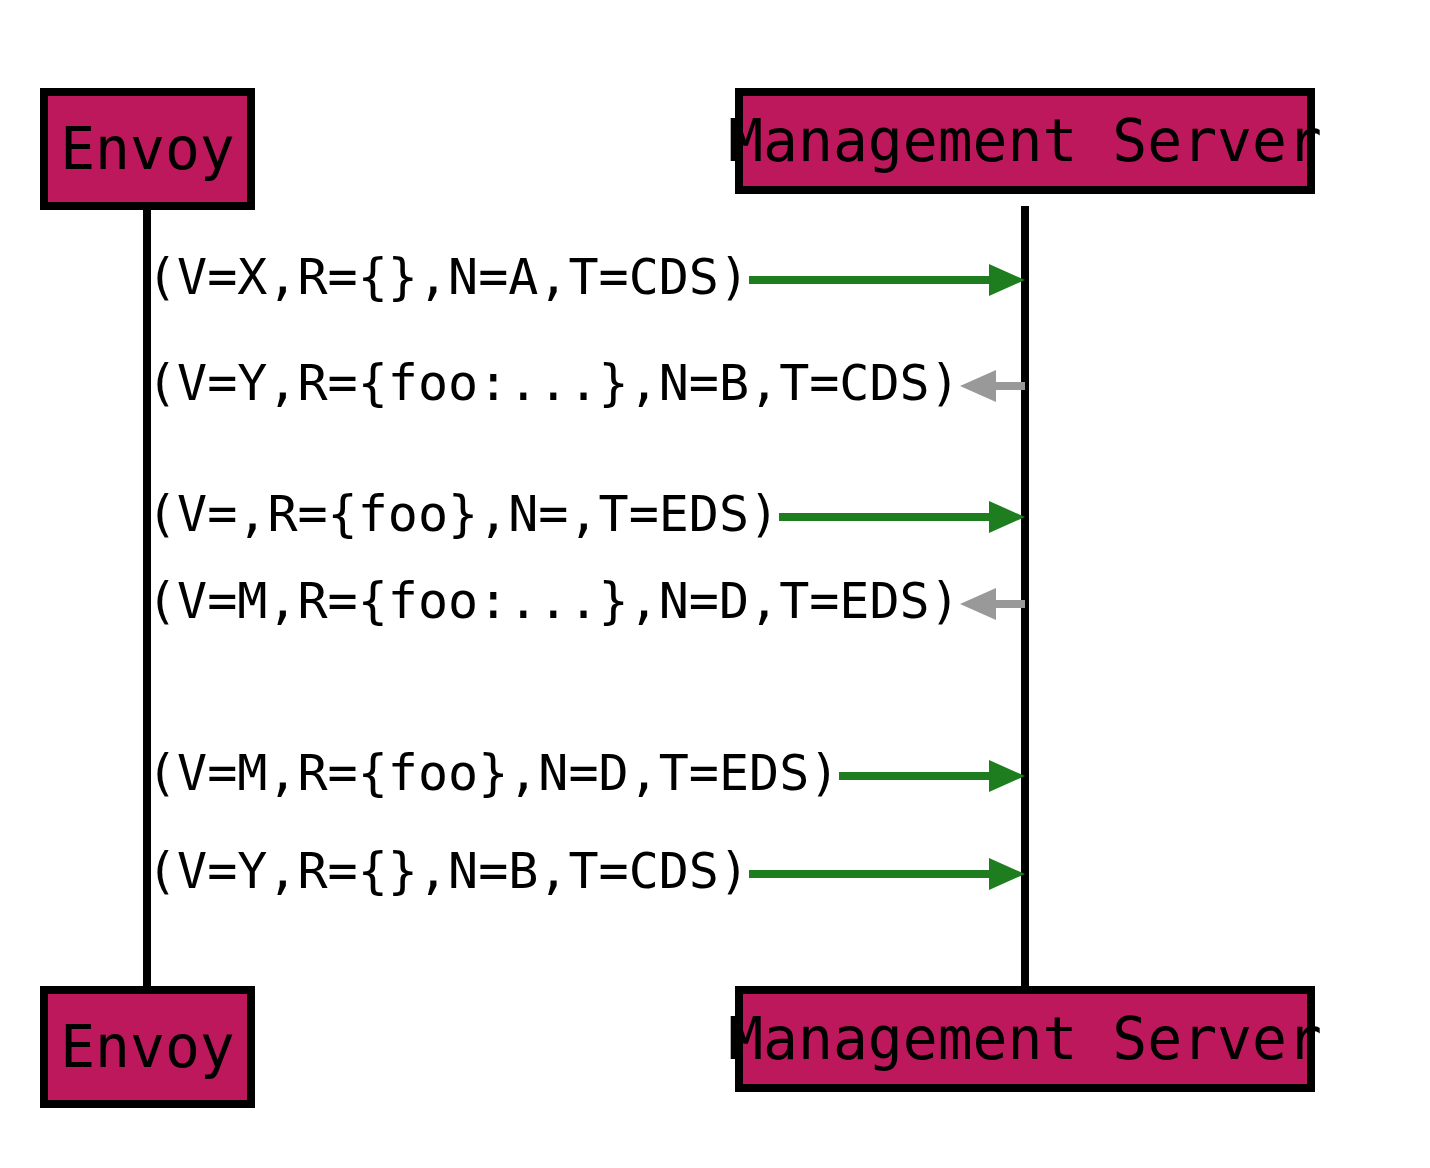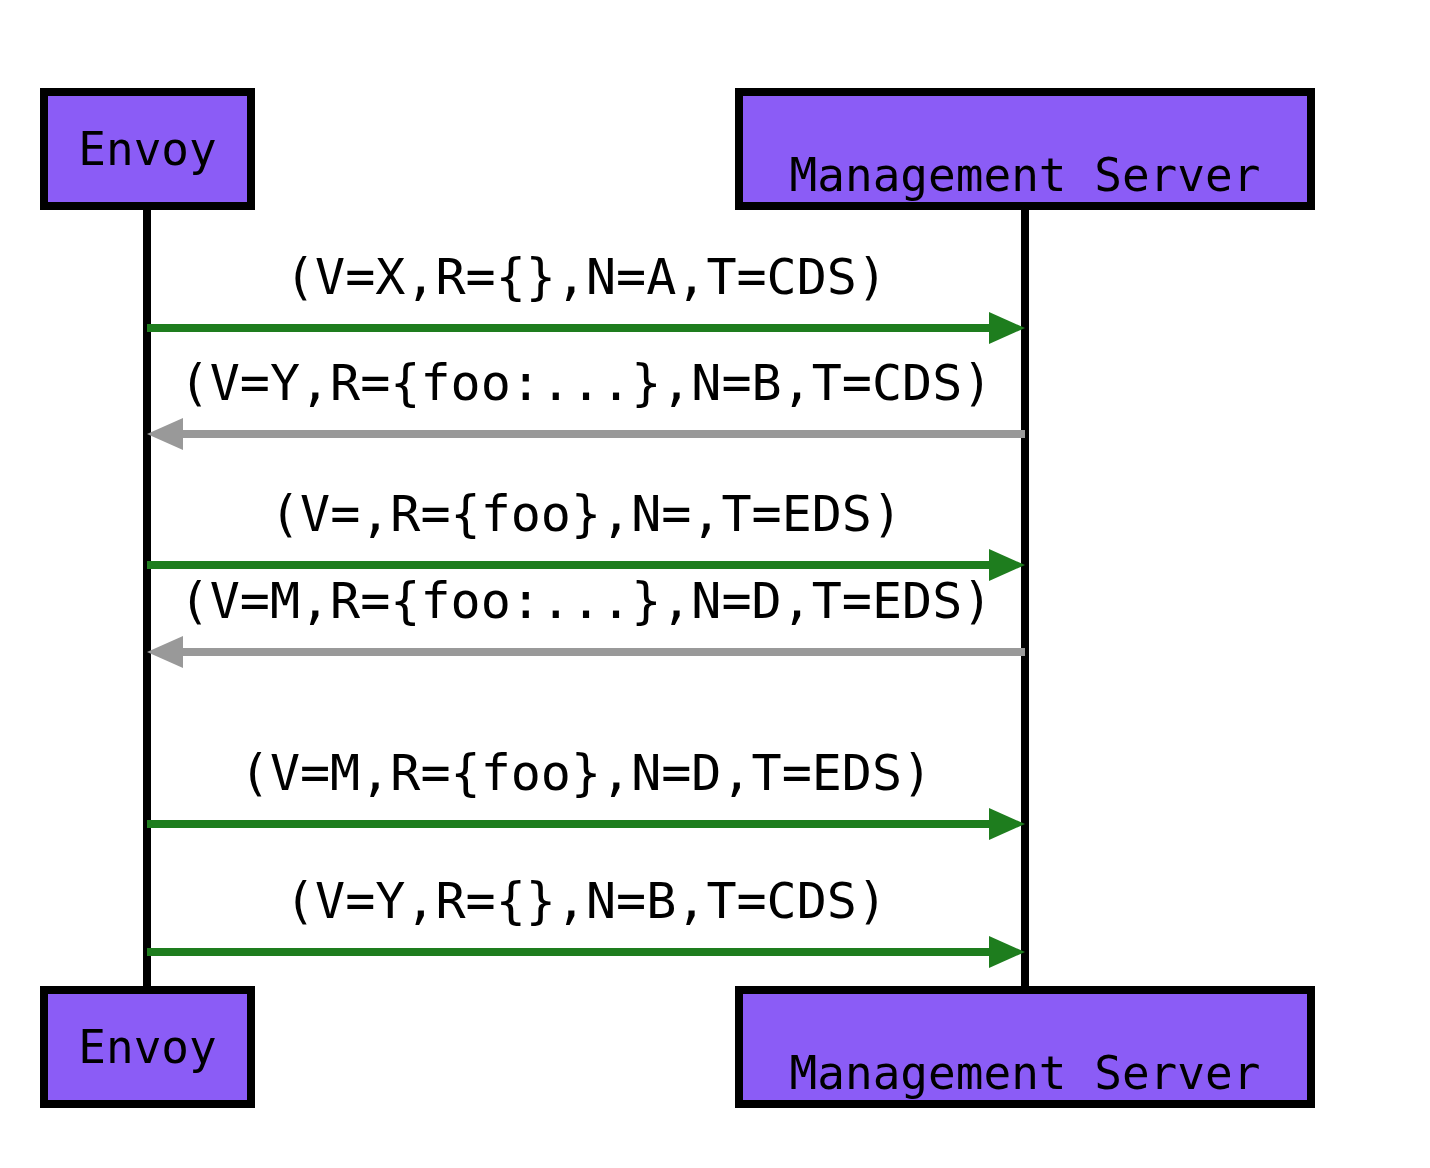--- a/index.html
+++ b/index.html
@@ -15,30 +15,30 @@
     font-family: "DejaVu Sans Mono", "Liberation Mono", monospace;
     color: #000000;
     overflow: hidden;
   }
 
   
   .actor-box {
     position: absolute;
     box-sizing: border-box;
     border: 8px solid #000000;
-    background: #8b5cf6;
+    background: #be185d;
     display: flex;
     align-items: center;
     justify-content: center;
-    font-size: 46px;
+    font-size: 58px;
     white-space: pre;
     z-index: 2;
   }
   .envoy-box   { left: 40px;  width: 215px; height: 122px; }
-  .ms-box      { left: 735px; width: 580px; height: 122px; align-items: flex-end; }
+  .ms-box      { left: 735px; width: 580px; height: 106px; }
   .row-top     { top: 88px; }
   .row-bottom  { top: 986px; }
 
   
   .lifeline {
     position: absolute;
     width: 8px;
     top: 206px;
     height: 784px;
     background: #000000;
@@ -46,21 +46,21 @@
   }
   .lifeline-envoy { left: 143px; }
   .lifeline-ms    { left: 1021px; }
 
   
   .msg {
     position: absolute;
     left: 147px;
     width: 878px;
     display: flex;
-    flex-direction: column;
+    flex-direction: row;
     align-items: center;
     z-index: 3;
   }
   .msg-label {
     font-size: 50px;
     line-height: 58px;
     white-space: pre;
     margin-bottom: 6px;
   }
   .arrow {
@@ -82,21 +82,21 @@
   }
   .dir-right .head { border-left: 36px solid var(--arrow-color, #000); }
   .dir-left  .head { border-right: 36px solid var(--arrow-color, #000); order: -1; }
 
   
   .msg-0 { top: 248px; }
   .msg-1 { top: 354px; }
   .msg-2 { top: 485px; justify-content: flex-end; }
   .msg-3 { top: 572px; }
   .msg-4 { top: 744px; }
-  .msg-5 { top: 872px; }
+  .msg-5 { top: 842px; }
 </style>
 </head>
 <body>
 
 <div id="canvas">
 
   <div class="actor-box envoy-box row-top">
     <span>Envoy</span>
   </div>
   <div class="actor-box ms-box row-top">

